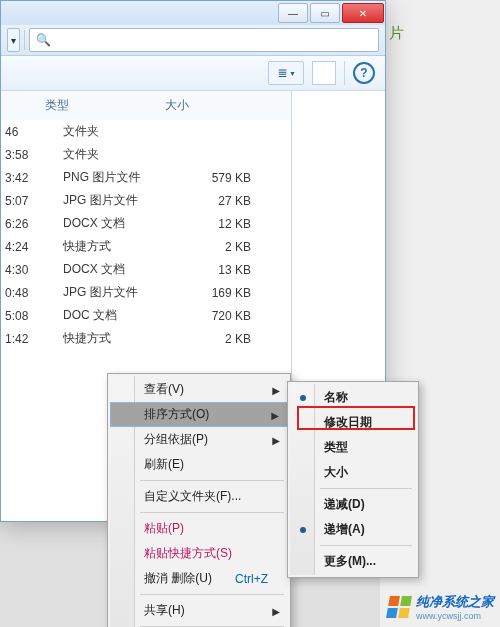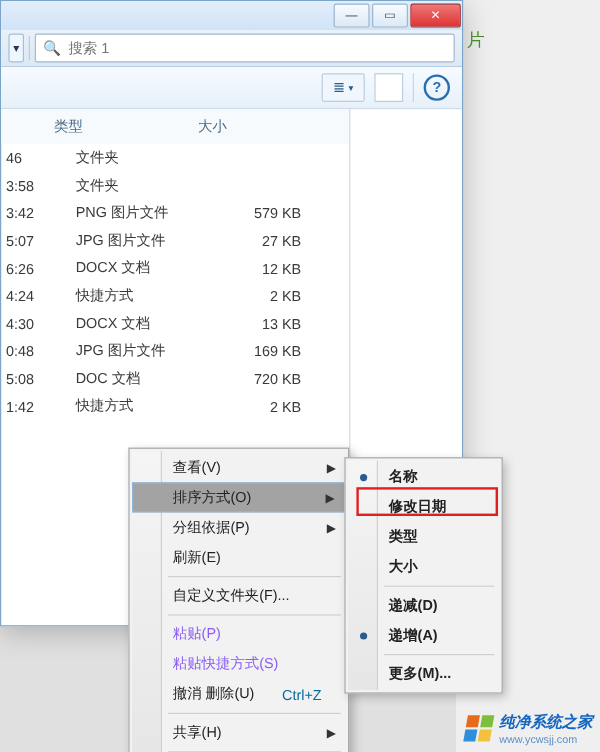--- a/index.html
+++ b/index.html
@@ -171,21 +171,21 @@
     border-right:1px solid #d0d0d0;
   }
   .ctx .item {
     position:relative;
     padding: 4px 26px 4px 34px;
     cursor:default;
     white-space:nowrap;
     display:flex; align-items:center;
   }
   .ctx .item.hover { background:#a3a3a3; border:1px solid #8fb6dd; padding:3px 25px 3px 33px; }
-  .ctx .item.disabled { color:#8b5cf6; }
+  .ctx .item.disabled { color:#be185d; }
   .ctx .sep {
     height:0; margin:3px 4px 3px 30px; border-top:1px solid #cfcfcf;
   }
   .ctx .arrow {
     position:absolute; right:8px; top:50%; transform:translateY(-50%);
     color:#333; font-size:10px;
   }
   .ctx .shortcut {
     position:absolute; right:20px; color:#0369a1;
   }
@@ -224,21 +224,20 @@
     <div class="tb-btn">—</div>
     <div class="tb-btn">▭</div>
     <div class="tb-btn close">✕</div>
   </div>
 
   <div class="toolbar1">
     <div class="nav-drop">▾</div>
     <div style="width:1px;height:20px;background:#b9cee2"></div>
     <div class="search-box">
       <span class="sicon">🔍</span>
-      <input readonly="" placeholder="搜索 1" style="">
     </div>
   </div>
 
   <div class="toolbar2">
     <div class="tool-icon view">
       <span style="margin-right:3px">≣</span>
       <span style="font-size:8px">▾</span>
     </div>
     <div class="tool-prev"></div>
     <div class="tool-sep"></div>

